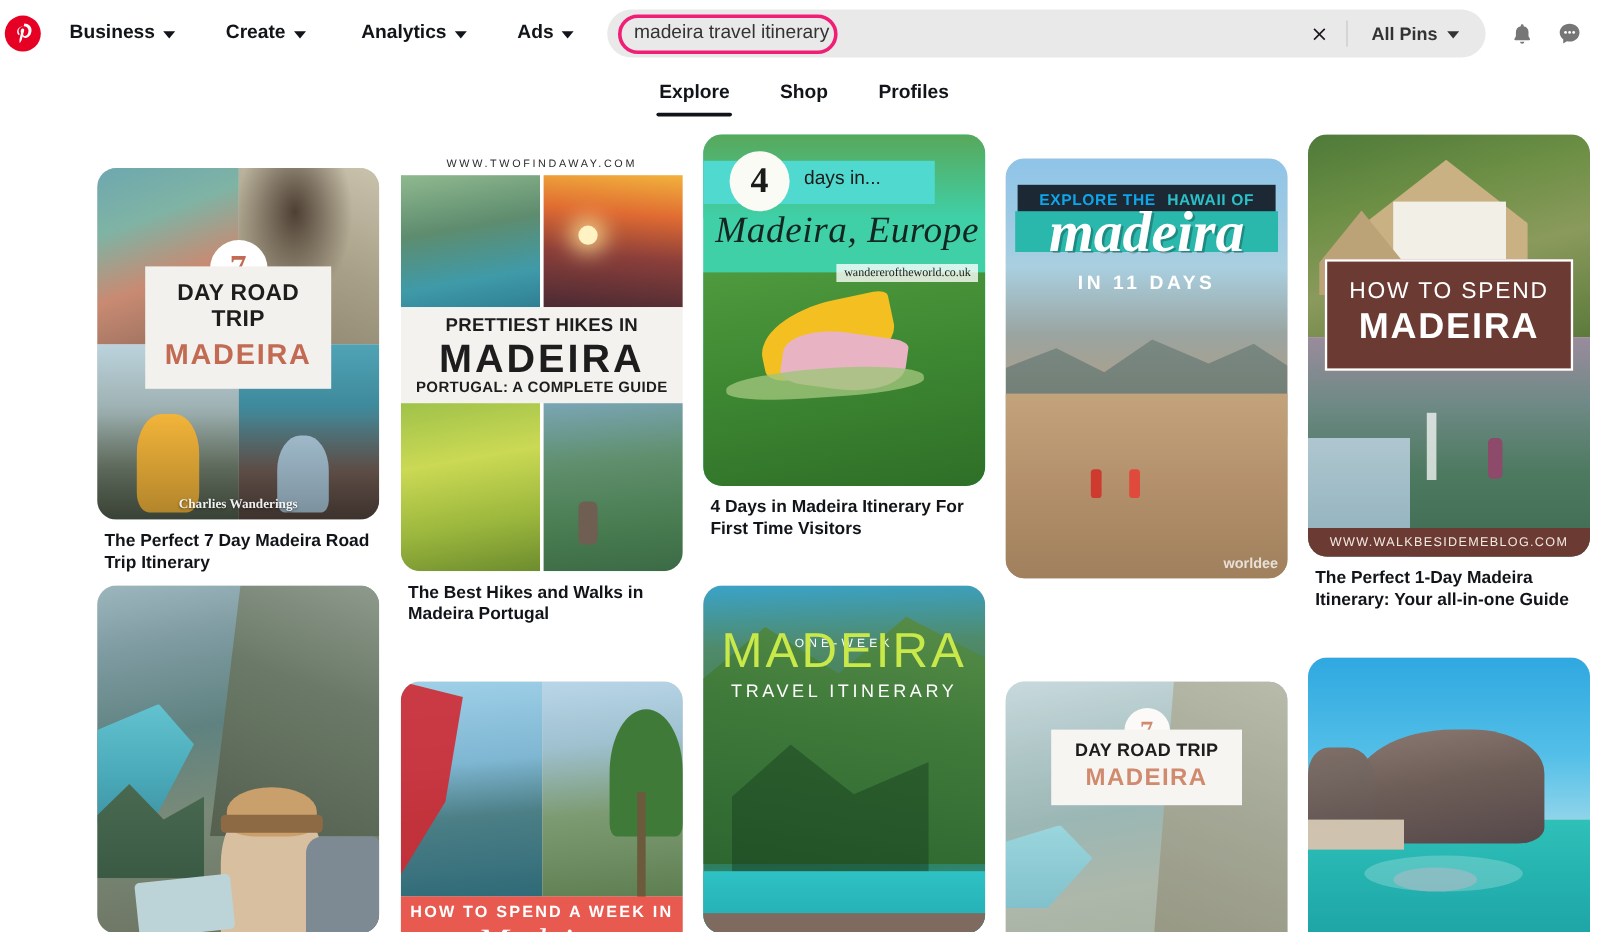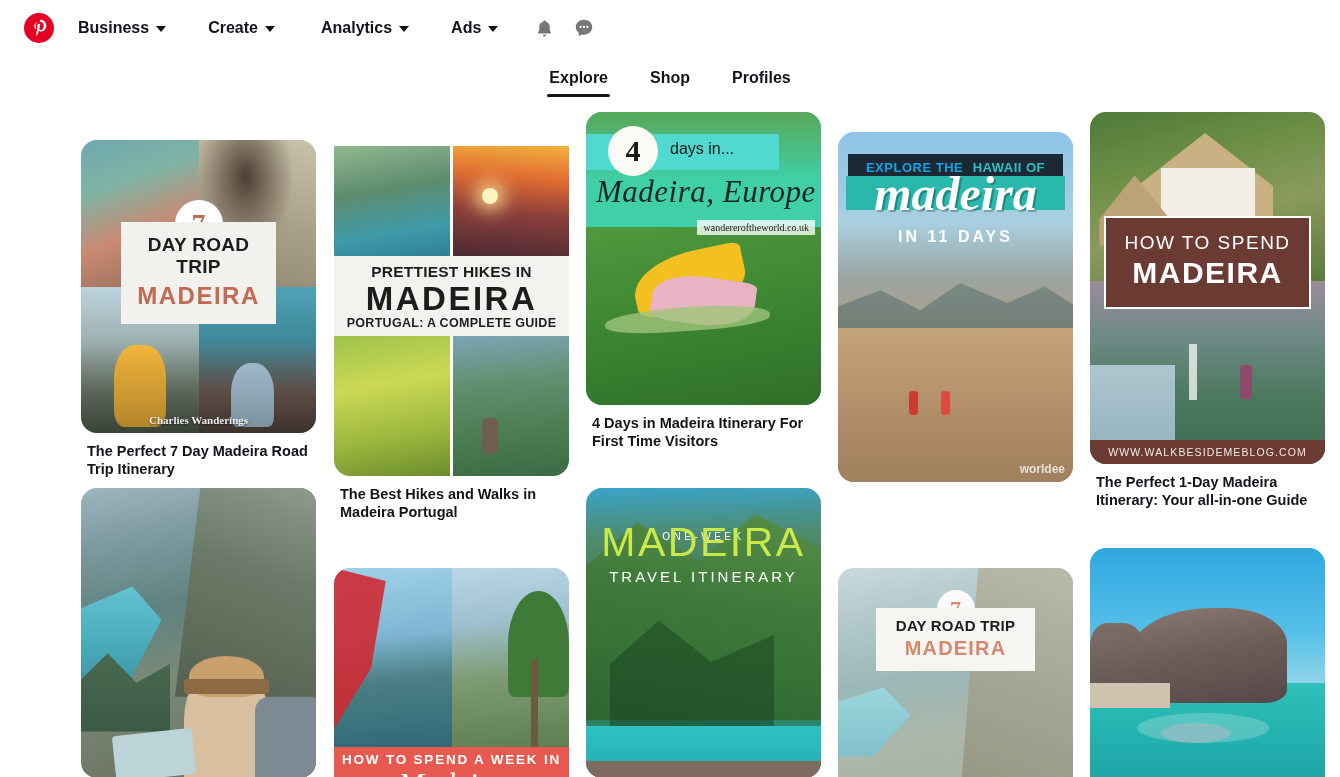--- a/index.html
+++ b/index.html
@@ -9,21 +9,21 @@
     font-family: "Liberation Sans", sans-serif;
     overflow: hidden;
   }
 
   
   .header {
     position: relative;
     height: 56px;
     display: flex;
     align-items: center;
-    padding: 0 12px 0 24px;
+    padding: 0 12px 0 4px;
     background: #ffffff;
     gap: 0;
   }
   .pin-logo {
     width: 30px; height: 30px; border-radius: 50%;
     background: #e60023;
     display: flex; align-items: center; justify-content: center;
     margin-right: 14px; flex: 0 0 auto;
     cursor: pointer;
   }
@@ -190,20 +190,35 @@
   </div>
   <div class="nav-item nav-gap-3">
     <span>Analytics</span>
     <span class="chev"></span>
   </div>
   <div class="nav-item nav-gap-4">
     <span>Ads</span>
     <span class="chev"></span>
   </div>
 
+  <div class="search-wrap">
+    <input class="search-input-field" type="text" value="madeira travel itinerary" placeholder="Search" style="">
+    <div class="query-ring"></div>
+
+    <div class="search-clear">
+      <svg width="17" height="17" viewBox="0 0 24 24" aria-hidden="true">
+        <path d="M19 6.4L17.6 5 12 10.6 6.4 5 5 6.4 10.6 12 5 17.6 6.4 19 12 13.4 17.6 19 19 17.6 13.4 12z" fill="#211922"></path>
+      </svg>
+    </div>
+    <div class="search-divider"></div>
+    <div class="all-pins">
+      <span>All Pins</span>
+      <span class="chev-sm"></span>
+    </div>
+  </div>
 
   <div class="header-icon">
     <svg width="21" height="21" viewBox="0 0 24 24" aria-hidden="true">
       <path fill="#767676" d="M12 2.5a1.35 1.35 0 0 0-1.35 1.35v.55A6.02 6.02 0 0 0 6 10.3v3.6l-1.35 2.4a.9.9 0 0 0 .78 1.35h13.14a.9.9 0 0 0 .78-1.35L18 13.9v-3.6a6.02 6.02 0 0 0-4.65-5.9v-.55A1.35 1.35 0 0 0 12 2.5z"></path>
       <path fill="#767676" d="M10 19.2h4a2 2 0 0 1-4 0z"></path>
     </svg>
   </div>
   <div class="header-icon">
     <svg width="22" height="22" viewBox="0 0 24 24" aria-hidden="true">
       <path fill="#767676" d="M12 3C6.9 3 3 6.6 3 11c0 2.5 1.25 4.7 3.2 6.15V21l3.35-2a10.9 10.9 0 0 0 2.45.27c5.1 0 9-3.6 9-8.27S17.1 3 12 3z"></path>
@@ -248,20 +263,23 @@
         <div style="font-size:19px;font-weight:bold;color:#1d1d1d;letter-spacing:.3px;">DAY ROAD TRIP</div>
         <div style="font-size:24px;font-weight:bold;color:#c26a52;letter-spacing:1.5px;margin-top:4px;font-family:'Liberation Sans',sans-serif;">MADEIRA</div>
       </div>
       <div style="position:absolute;left:0;right:0;bottom:7px;text-align:center;font-size:11px;font-weight:bold;color:rgba(255,255,255,.92);text-shadow:0 1px 2px rgba(0,0,0,.6);font-family:'Liberation Serif',serif;">Charlies Wanderings</div>
     </div>
     <div class="pin-caption">The Perfect 7 Day Madeira Road Trip Itinerary</div>
   </div>
 
   <div class="pin" style="left:334px; top:22px;">
     <div class="pin-img" style="height:350px;background:#fff;">
+      <div style="position:absolute;left:0;right:0;top:0;height:20px;background:#fff;display:flex;align-items:center;justify-content:center;">
+        <span style="font-size:9px;letter-spacing:2.2px;color:#2b2b2b;font-weight:normal;">WWW.TWOFINDAWAY.COM</span>
+      </div>
       <div class="quad" style="left:0;top:20px;width:49.5%;height:110px;background:linear-gradient(170deg,#8fb98f 0%,#5e8c6e 40%,#3f9aa8 75%,#2f7f92 100%);"></div>
       <div class="quad" style="left:50.5%;top:20px;width:49.5%;height:110px;background:linear-gradient(185deg,#f2b23c 0%,#e06b32 30%,#8c3f3a 60%,#4a2a33 100%);"></div>
       <div class="quad" style="left:63%;top:62px;width:16px;height:16px;border-radius:50%;background:#fff3c4;box-shadow:0 0 18px 7px rgba(255,230,150,.8);"></div>
       <div style="position:absolute;left:0;right:0;top:130px;height:80px;background:#f4f2ef;display:flex;flex-direction:column;align-items:center;justify-content:center;gap:1px;">
         <div style="font-size:15.5px;font-weight:bold;color:#1d1d1d;letter-spacing:.2px;">PRETTIEST HIKES IN</div>
         <div style="font-size:33px;font-weight:bold;color:#1d1d1d;letter-spacing:2.5px;line-height:1;">MADEIRA</div>
         <div style="font-size:12.5px;font-weight:bold;color:#1d1d1d;letter-spacing:.3px;">PORTUGAL: A COMPLETE GUIDE</div>
       </div>
       <div class="quad" style="left:0;top:210px;width:49.5%;height:140px;background:linear-gradient(170deg,#9fc24a 0%,#cbd954 35%,#9bb73d 70%,#6d8c2e 100%);"></div>
       <div class="quad" style="left:50.5%;top:210px;width:49.5%;height:140px;background:linear-gradient(175deg,#7aa5b5 0%,#5f8f6d 35%,#4a7d52 70%,#3b6b45 100%);"></div>

